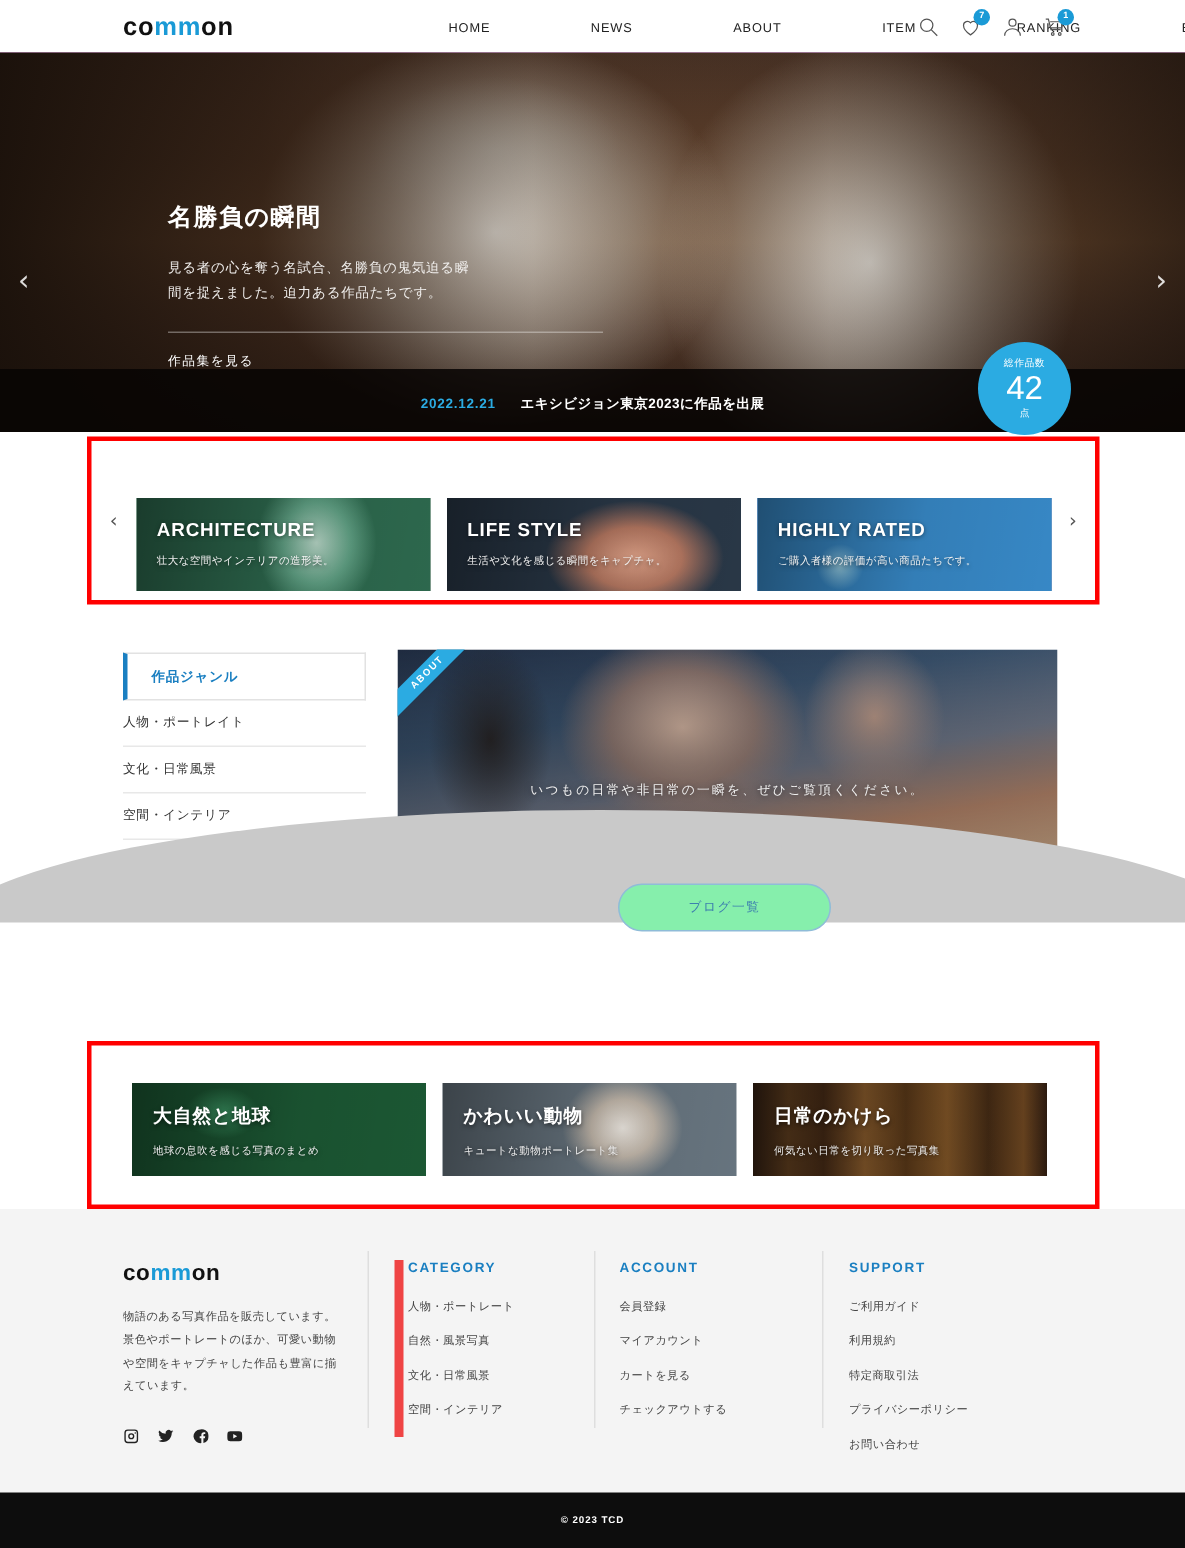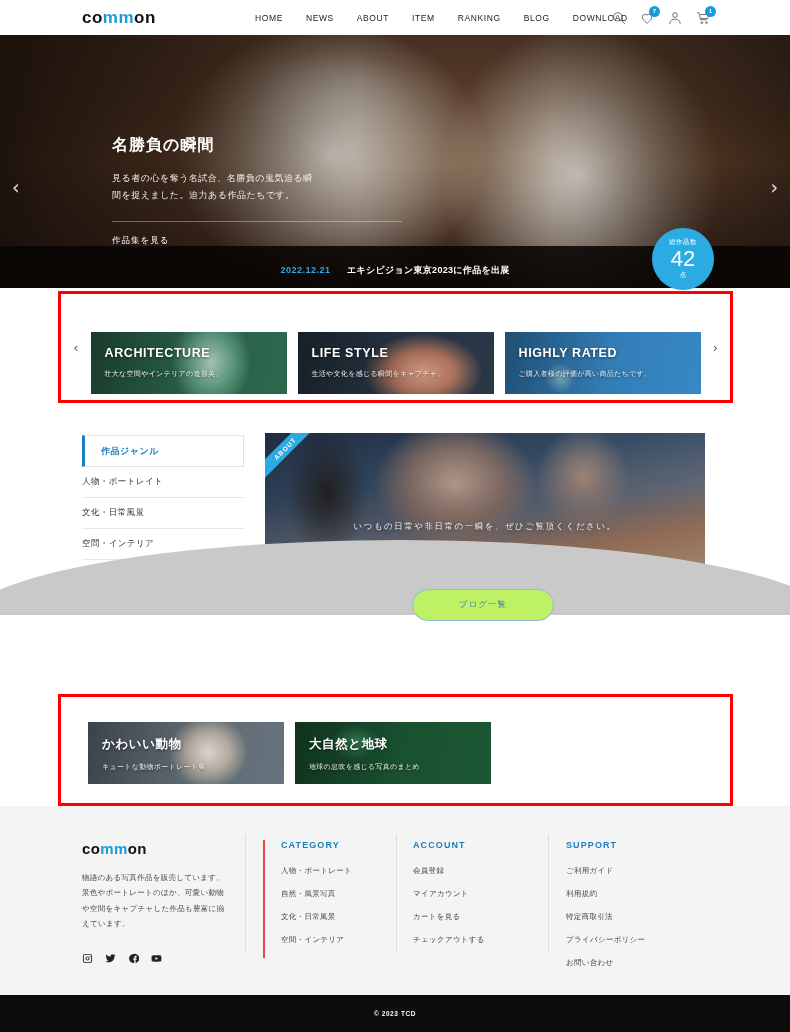--- a/index.html
+++ b/index.html
@@ -34,20 +34,21 @@
     left: 255px;
     display: flex;
     gap: 23px;
   }
   .nav a {
     font-size: 8.5px;
     color: #222;
     text-decoration: none;
     letter-spacing: 0.6px;
     font-weight: 500;
+    margin-left: 44px;
   }
   .hdr-icons {
     position: absolute;
     right: 80px;
     display: flex;
     align-items: center;
     gap: 14px;
   }
   .hdr-icons .ic { position: relative; width: 14px; height: 14px; display:block; }
   .hdr-icons svg { width: 14px; height: 14px; stroke: #555; fill: none; stroke-width: 1.4; }
@@ -302,21 +303,21 @@
     width: 790px; height: 14px;
     background: #fff;
     z-index: 9;
   }
   .blogbtn {
     position: absolute;
     left: 412px; top: 589px;
     width: 142px; height: 32px;
     border: 1px solid #8fbcd8;
     border-radius: 17px;
-    background: #bef264;
+    background: #86efac;
     display: flex; align-items: center; justify-content: center;
     font-size: 8.5px; color: #3d7fae;
     letter-spacing: 1px;
     z-index: 12;
   }
 
   
   #redbox-collections { left: 58px; top: 694px; width: 675px; height: 112px; }
   .col-cards {
     position: absolute; left: 27px; top: 25px;
@@ -354,21 +355,21 @@
   
   .footer {
     position: absolute;
     left: 0; top: 806px;
     width: 790px; height: 189px;
     background: #f4f4f4;
   }
   .f-inner { position: relative; height: 100%; }
   .f-col { position: absolute; top: 34px; }
   .f-col.c1 { left: 82px; width: 150px; }
-  .f-col.c2 { left: 263px; width: 130px; border-left: 2px solid #ef4444; padding-left: 16px; }
+  .f-col.c2 { left: 263px; width: 130px; border-left: 6px solid #ef4444; padding-left: 3px; }
   .f-col.c3 { left: 413px; width: 140px; }
   .f-col.c4 { left: 566px; width: 150px; }
   .f-divider { position: absolute; top: 28px; width: 1px; height: 118px; background: #dedede; }
   .f-logo { font-size: 15px; font-weight: 700; color: #111; letter-spacing: 0.4px; margin-bottom: 13px; }
   .f-logo .blue { color: #1a9ad6; }
   .f-desc { font-size: 7.5px; color: #444; line-height: 2.05; letter-spacing: 0.3px; }
   .f-social { display: flex; gap: 12px; margin-top: 18px; }
   .f-social svg { width: 11px; height: 11px; fill: #222; }
   .f-head { font-size: 9px; font-weight: 700; color: #1a7fc1; letter-spacing: 1.1px; margin-bottom: 16px; }
   .f-link { font-size: 7.5px; color: #444; margin-bottom: 13px; letter-spacing: 0.3px; }
@@ -509,31 +510,38 @@
   </div>
 
   <div class="wave"></div>
   <div class="wave-fill"></div>
 
   <div class="blogbtn">ブログ一覧</div>
 
   <div class="redbox" id="redbox-collections">
     <div class="col-cards">
       <div class="col-card">
+        <div class="cc-bg bg-nature"></div>
+        <div class="cc-txt">
+          <div class="cc-h">大自然と地球</div>
+          <div class="cc-s">地球の息吹を感じる写真のまとめ</div>
+        </div>
+      </div>
+      <div class="col-card">
         <div class="cc-bg bg-animal"></div>
         <div class="cc-txt">
           <div class="cc-h">かわいい動物</div>
           <div class="cc-s">キュートな動物ポートレート集</div>
         </div>
       </div>
       <div class="col-card">
-        <div class="cc-bg bg-nature"></div>
+        <div class="cc-bg bg-daily"></div>
         <div class="cc-txt">
-          <div class="cc-h">大自然と地球</div>
-          <div class="cc-s">地球の息吹を感じる写真のまとめ</div>
+          <div class="cc-h">日常のかけら</div>
+          <div class="cc-s">何気ない日常を切り取った写真集</div>
         </div>
       </div>
     </div>
   </div>
 
   <div class="footer">
     <div class="f-inner">
       <div class="f-divider" style="left:245px"></div>
       <div class="f-divider" style="left:396px"></div>
       <div class="f-divider" style="left:548px"></div>

